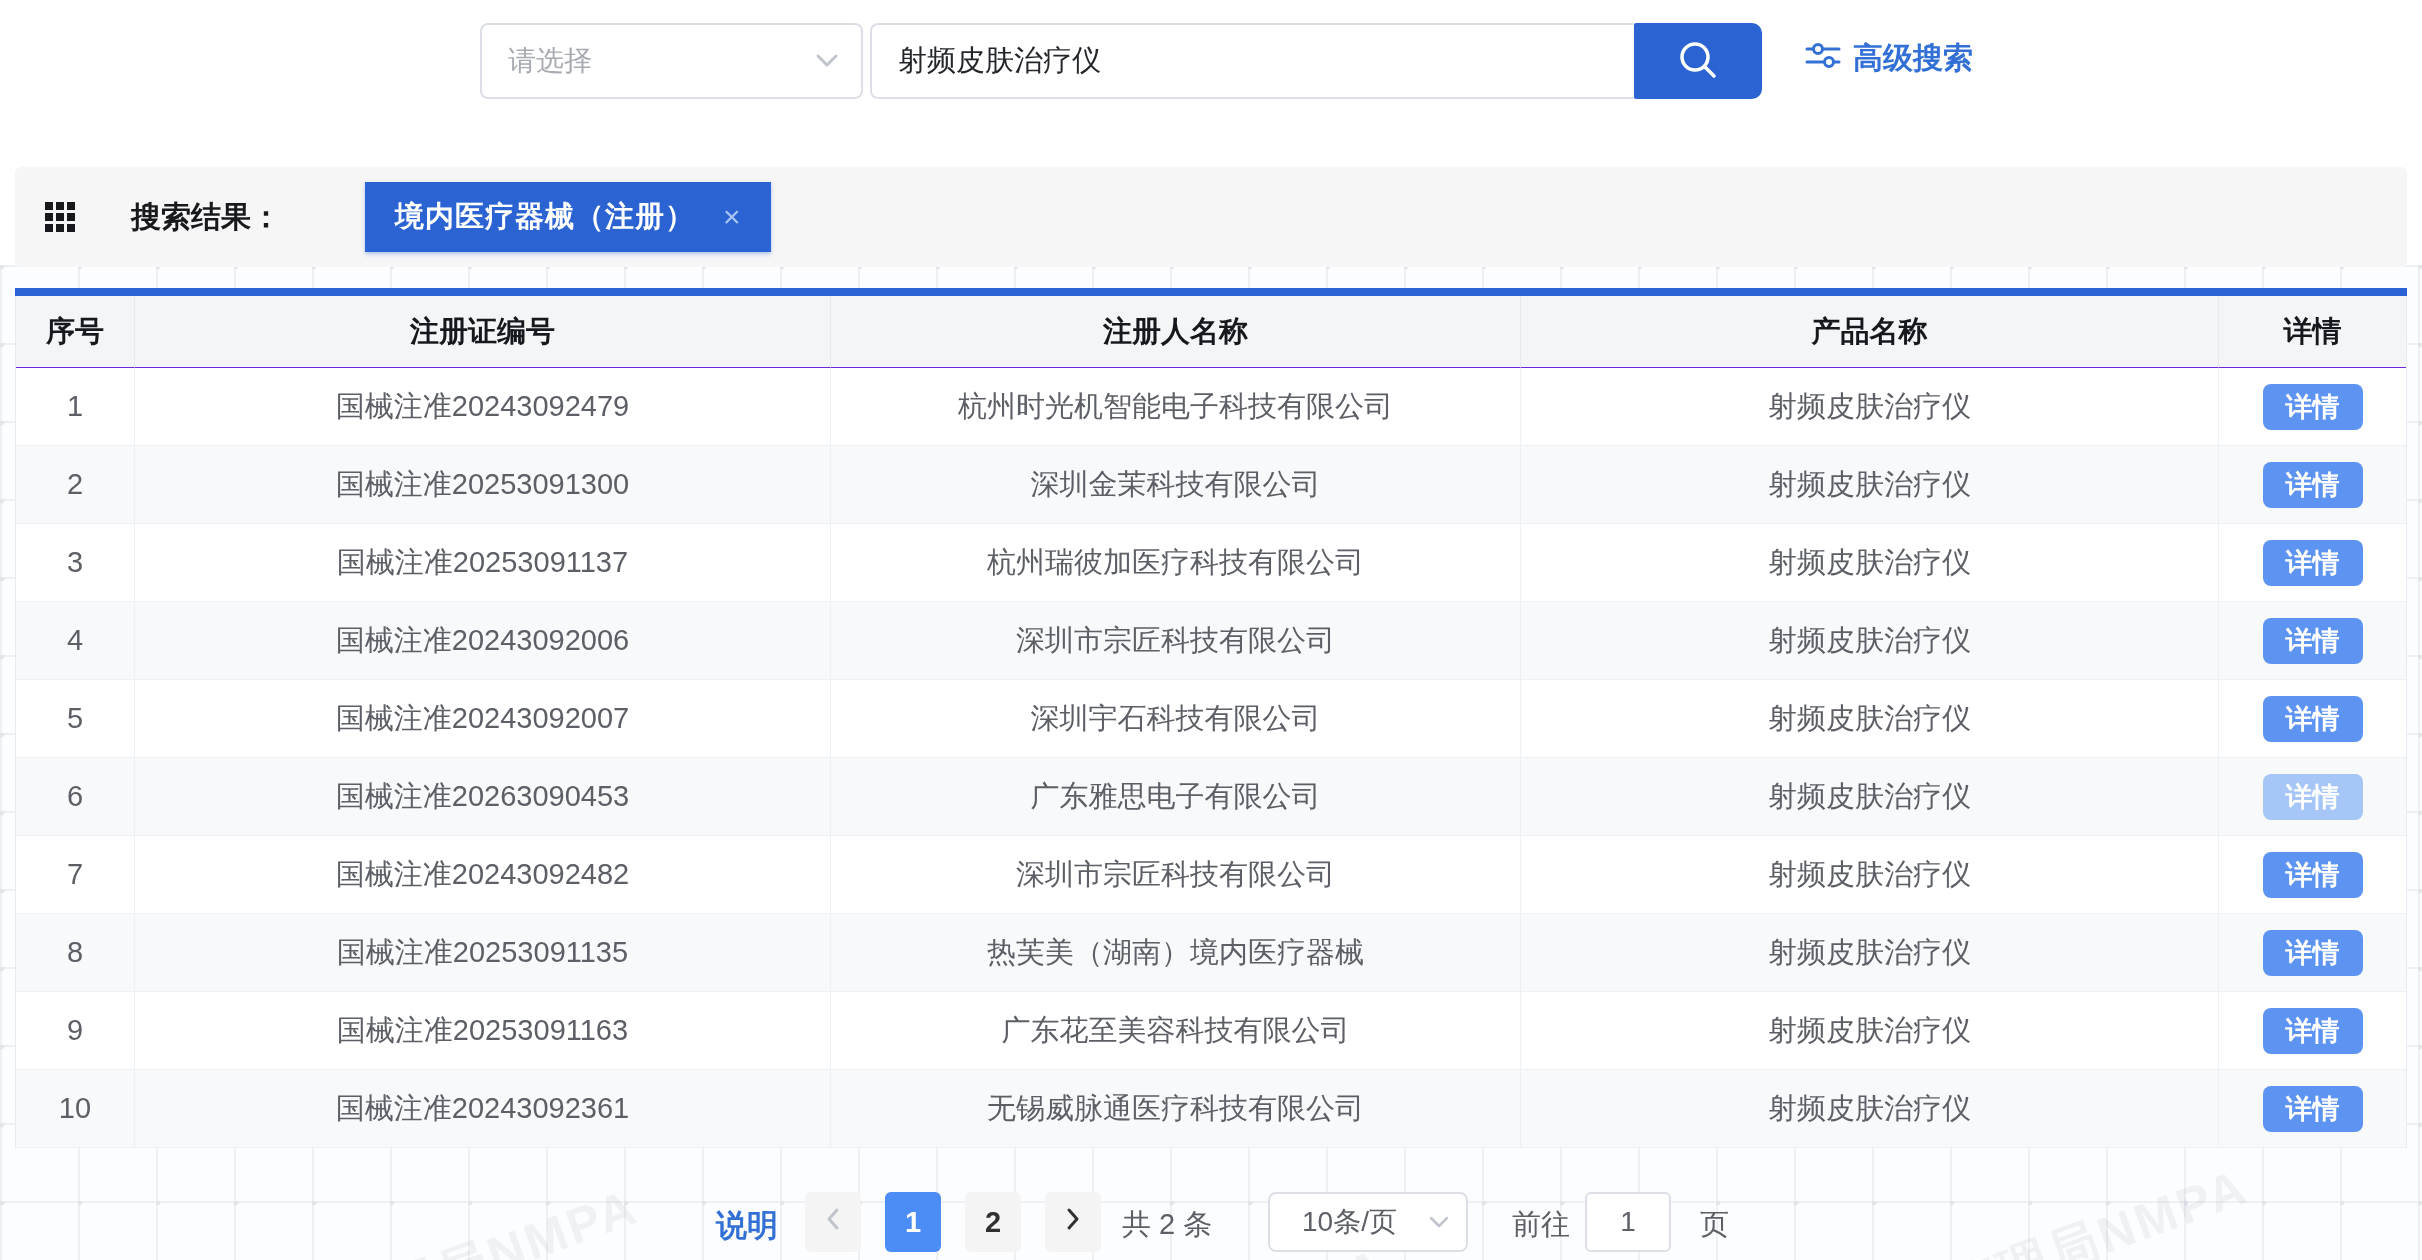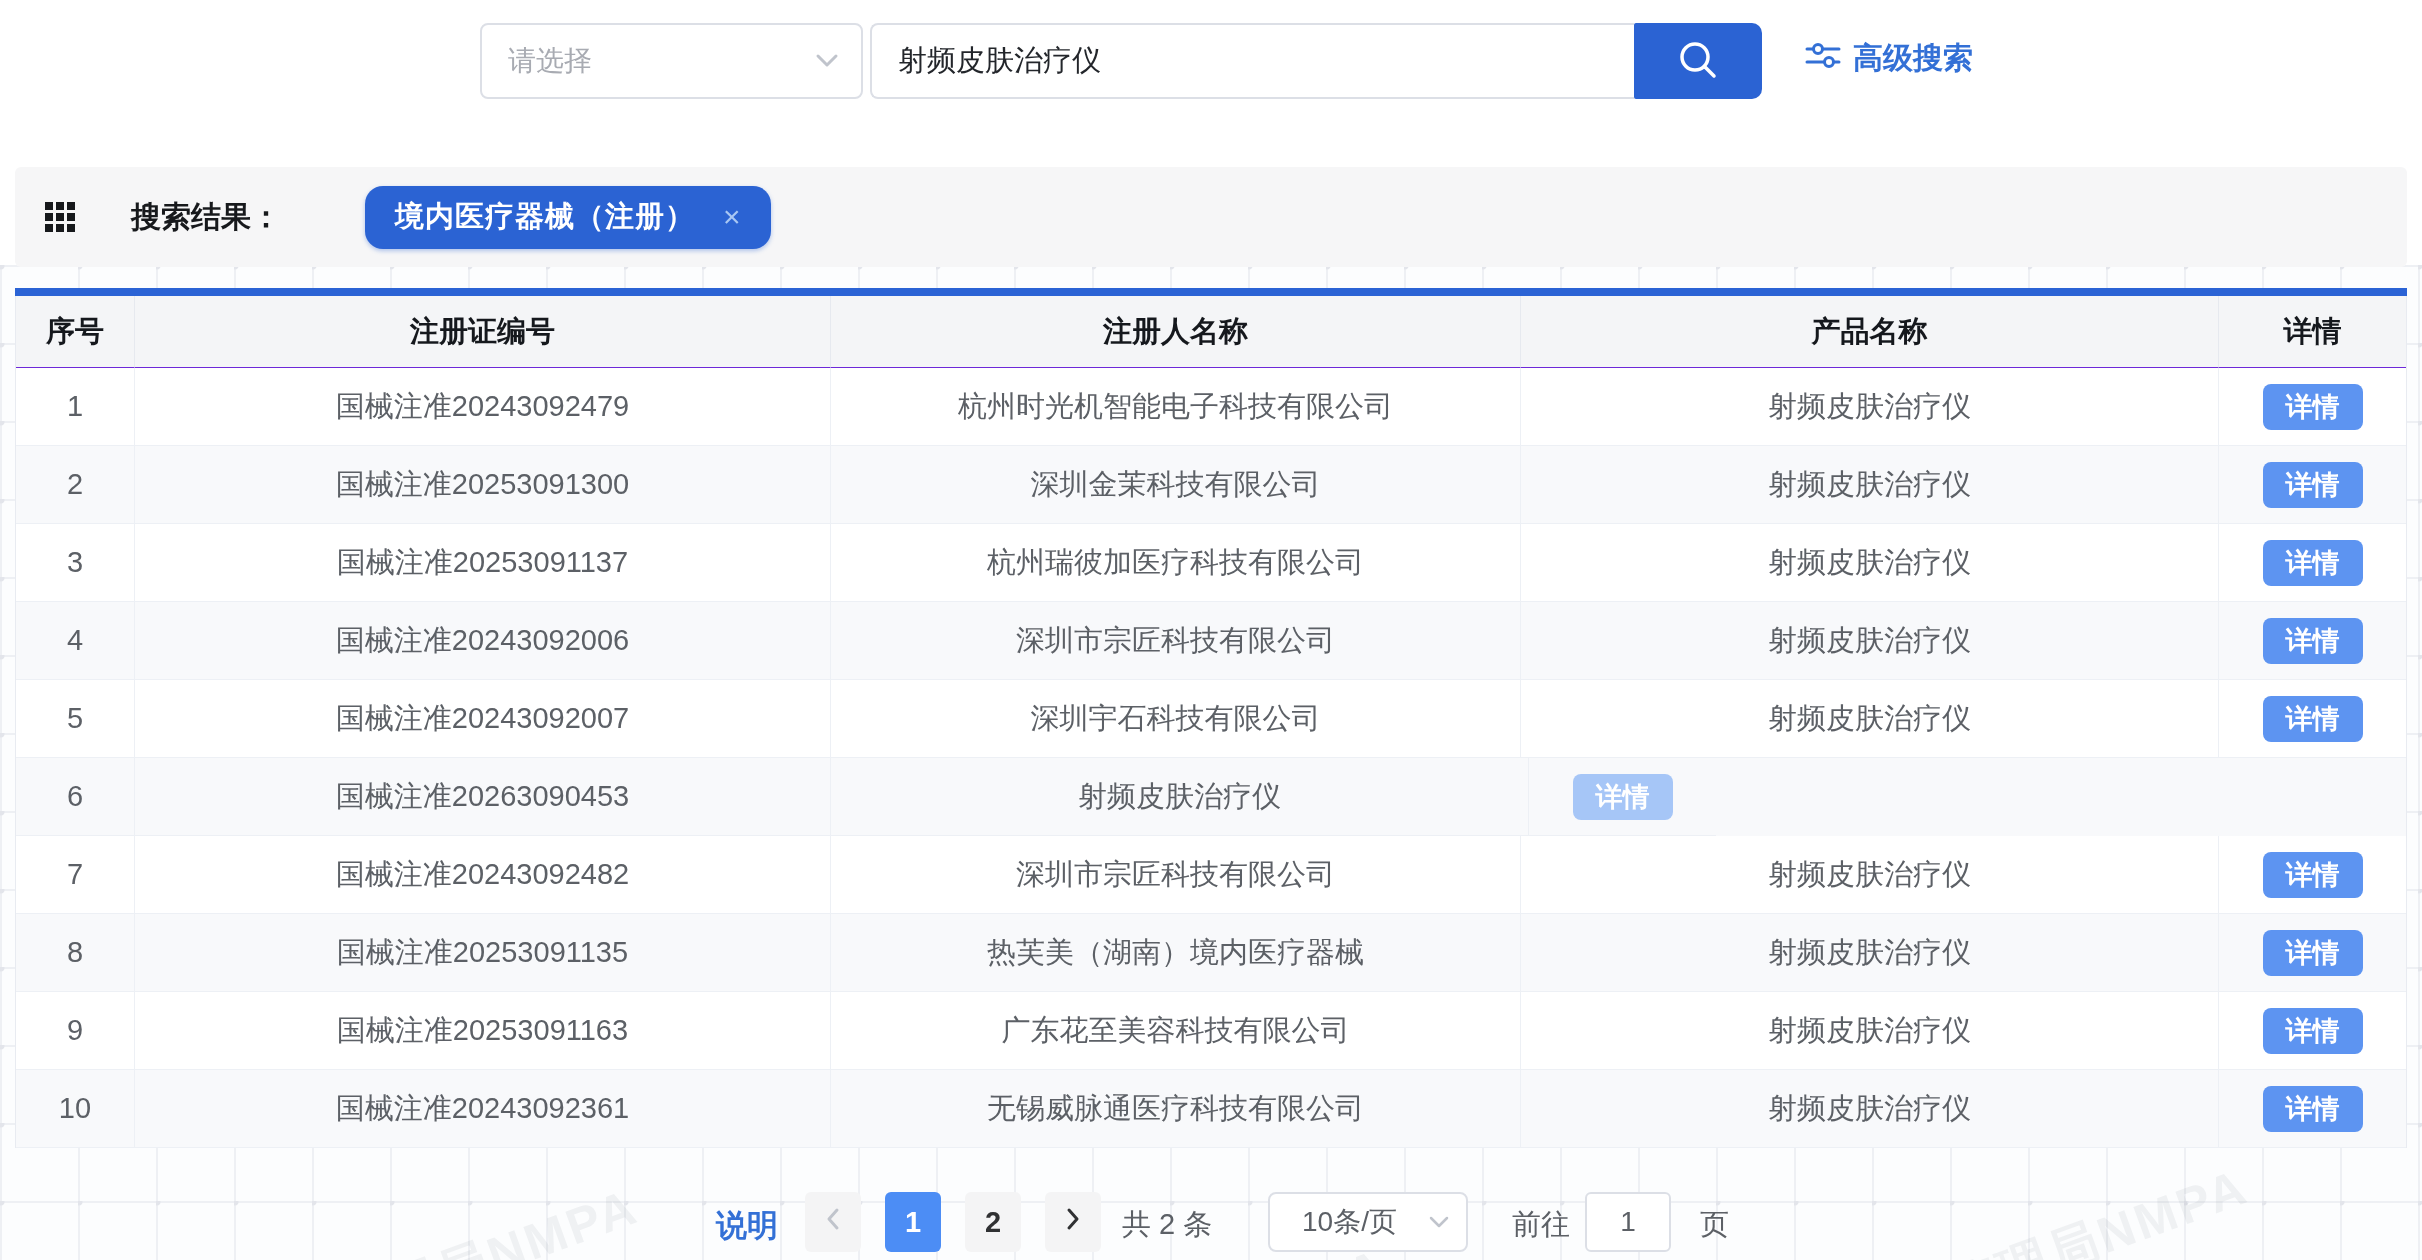--- a/index.html
+++ b/index.html
@@ -24,21 +24,21 @@
   .adv-link { position:absolute; left:1805px; top:38px; display:flex; align-items:flex-start; gap:12px;
     color:#3370D6; font-size:30px; font-weight:700; text-decoration:none; cursor:pointer; }
 
   
   .results-bar { position:absolute; left:15px; top:167px; width:2392px; height:100px;
     background:#F6F6F7; border-radius:6px; display:flex; align-items:center; padding-left:30px;gap:48px; }
   .grid-icon { width:30px; height:30px; display:grid; grid-template-columns:repeat(3,8px);
     grid-template-rows:repeat(3,8px); gap:3px; margin-right:8px; }
   .grid-icon i { background:#17191C; display:block; }
   .results-label { font-size:30px; font-weight:700; color:#17191C; }
-  .filter-tag { margin-left:36px; height:63px; background:#2B63D3; border-radius:18px;
+  .filter-tag { margin-left:36px; height:70px; background:#2B63D3; border-radius:0;
     display:flex; align-items:center; padding:0 30px; cursor:pointer;
     box-shadow:0 2px 4px rgba(43,99,211,0.35); }
   .filter-tag .tag-text { color:#fff; font-size:29px; font-weight:700; letter-spacing:1px; }
   .filter-tag .tag-x { color:#A9C7F3; font-size:30px; margin-left:28px; font-weight:400; }
 
   
   .grid-bg { position:absolute; left:0; top:265px; width:2422px; height:995px;
     background-color:#FCFDFE;
     background-image:
       radial-gradient(circle at 1px 1px, #E3E5EB 3px, rgba(0,0,0,0) 4px),
@@ -209,20 +209,21 @@
           <div class="td c1">国械注准20243092007</div>
           <div class="td c2">深圳宇石科技有限公司</div>
           <div class="td c3">射频皮肤治疗仪</div>
           <div class="td c4">
             <button class="detail-btn">详情</button>
           </div>
         </div>
         <div class="tr even">
           <div class="td c0">6</div>
           <div class="td c1">国械注准20263090453</div>
+          <div class="td c2">广东雅思电子有限公司</div>
           <div class="td c3">射频皮肤治疗仪</div>
           <div class="td c4">
             <button class="detail-btn muted">详情</button>
           </div>
         </div>
         <div class="tr">
           <div class="td c0">7</div>
           <div class="td c1">国械注准20243092482</div>
           <div class="td c2">深圳市宗匠科技有限公司</div>
           <div class="td c3">射频皮肤治疗仪</div>

